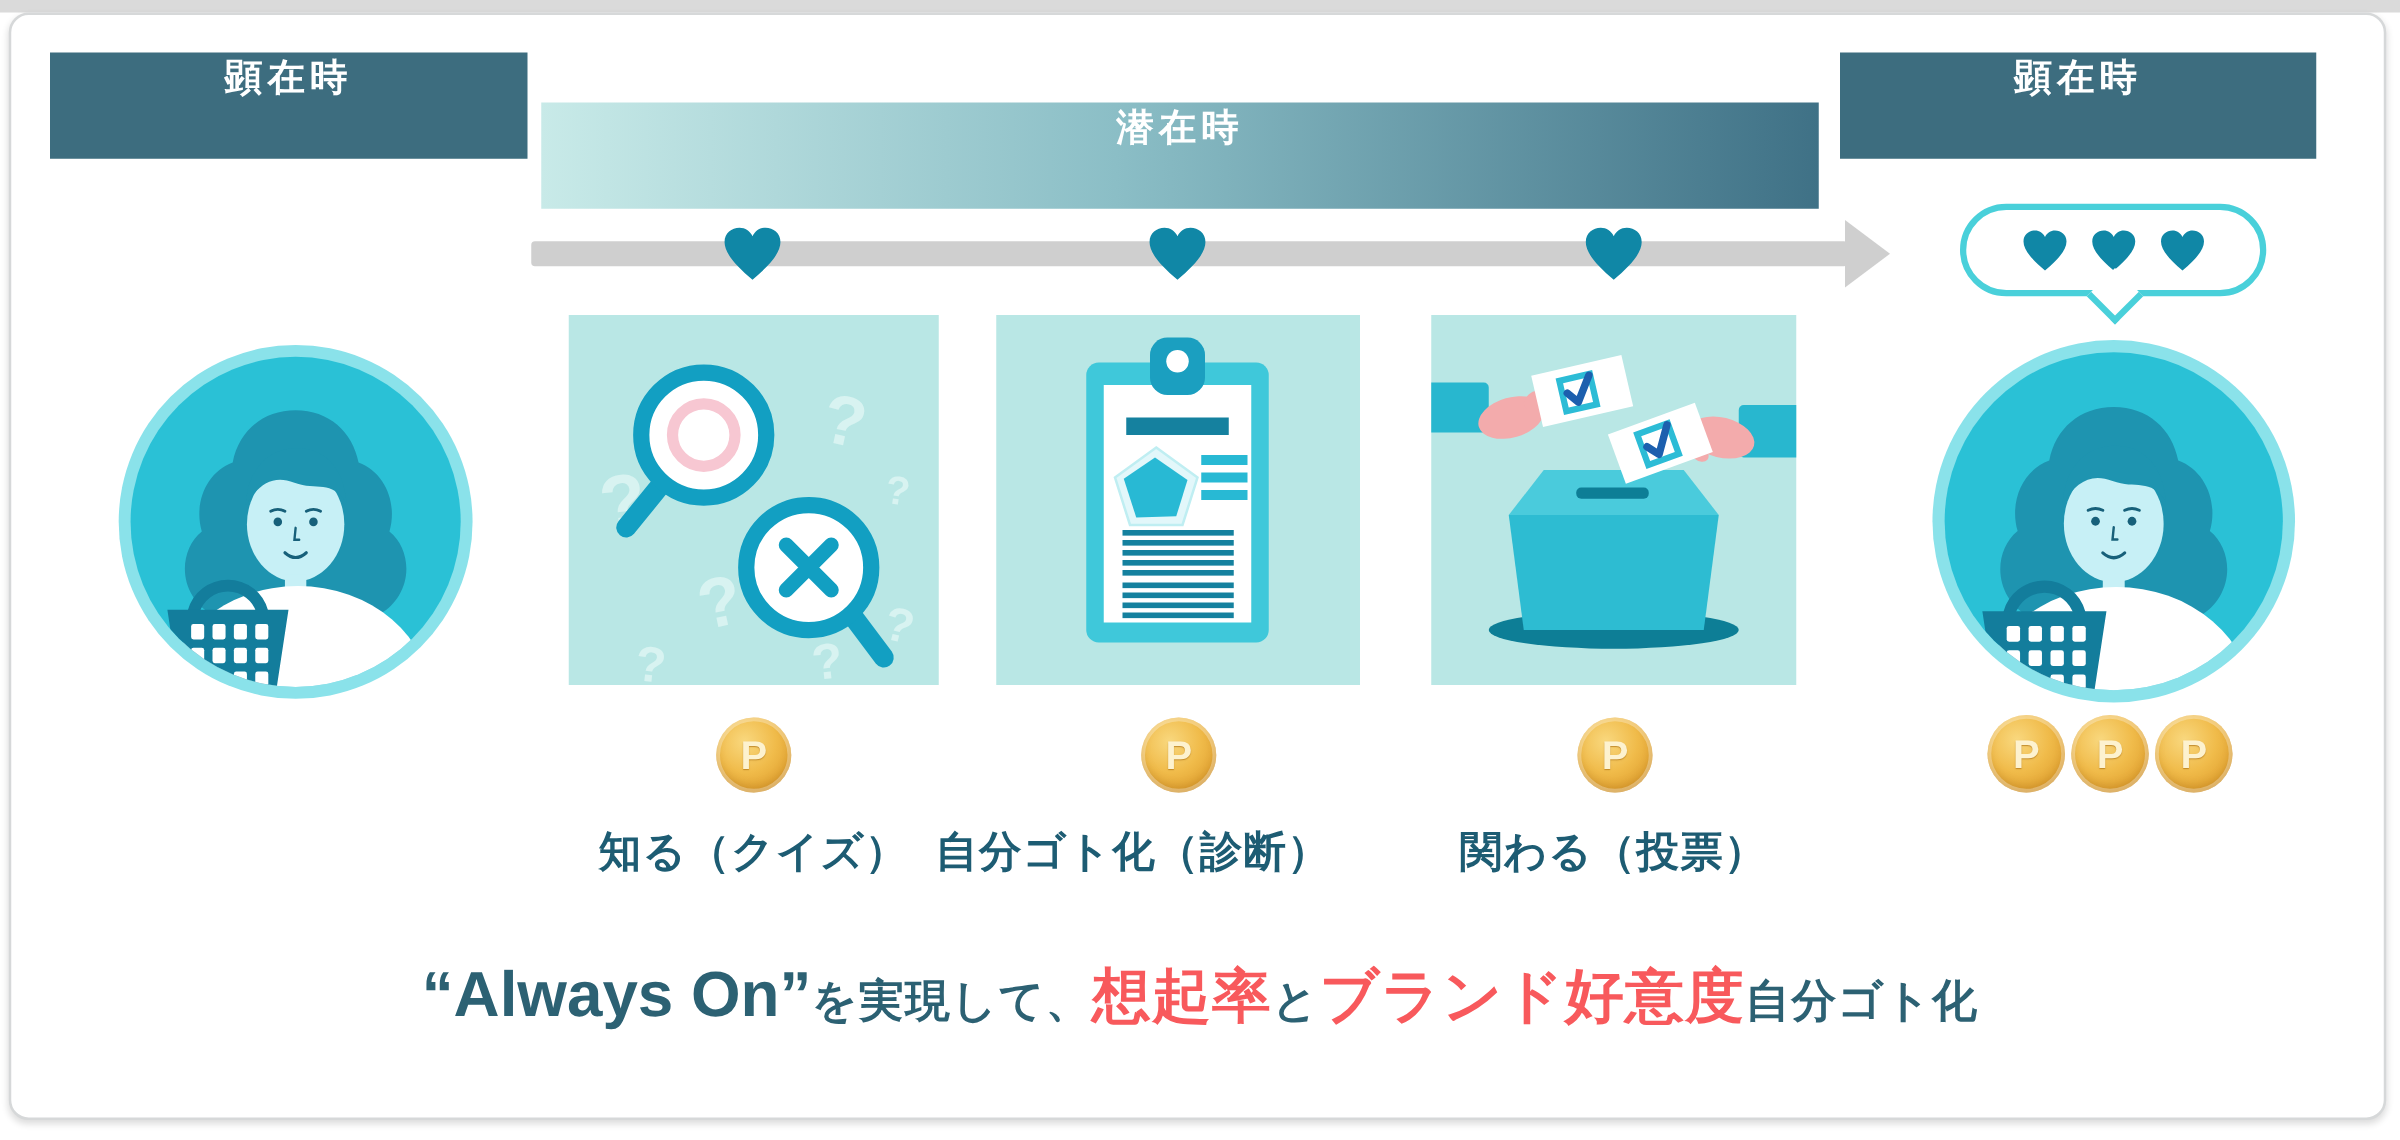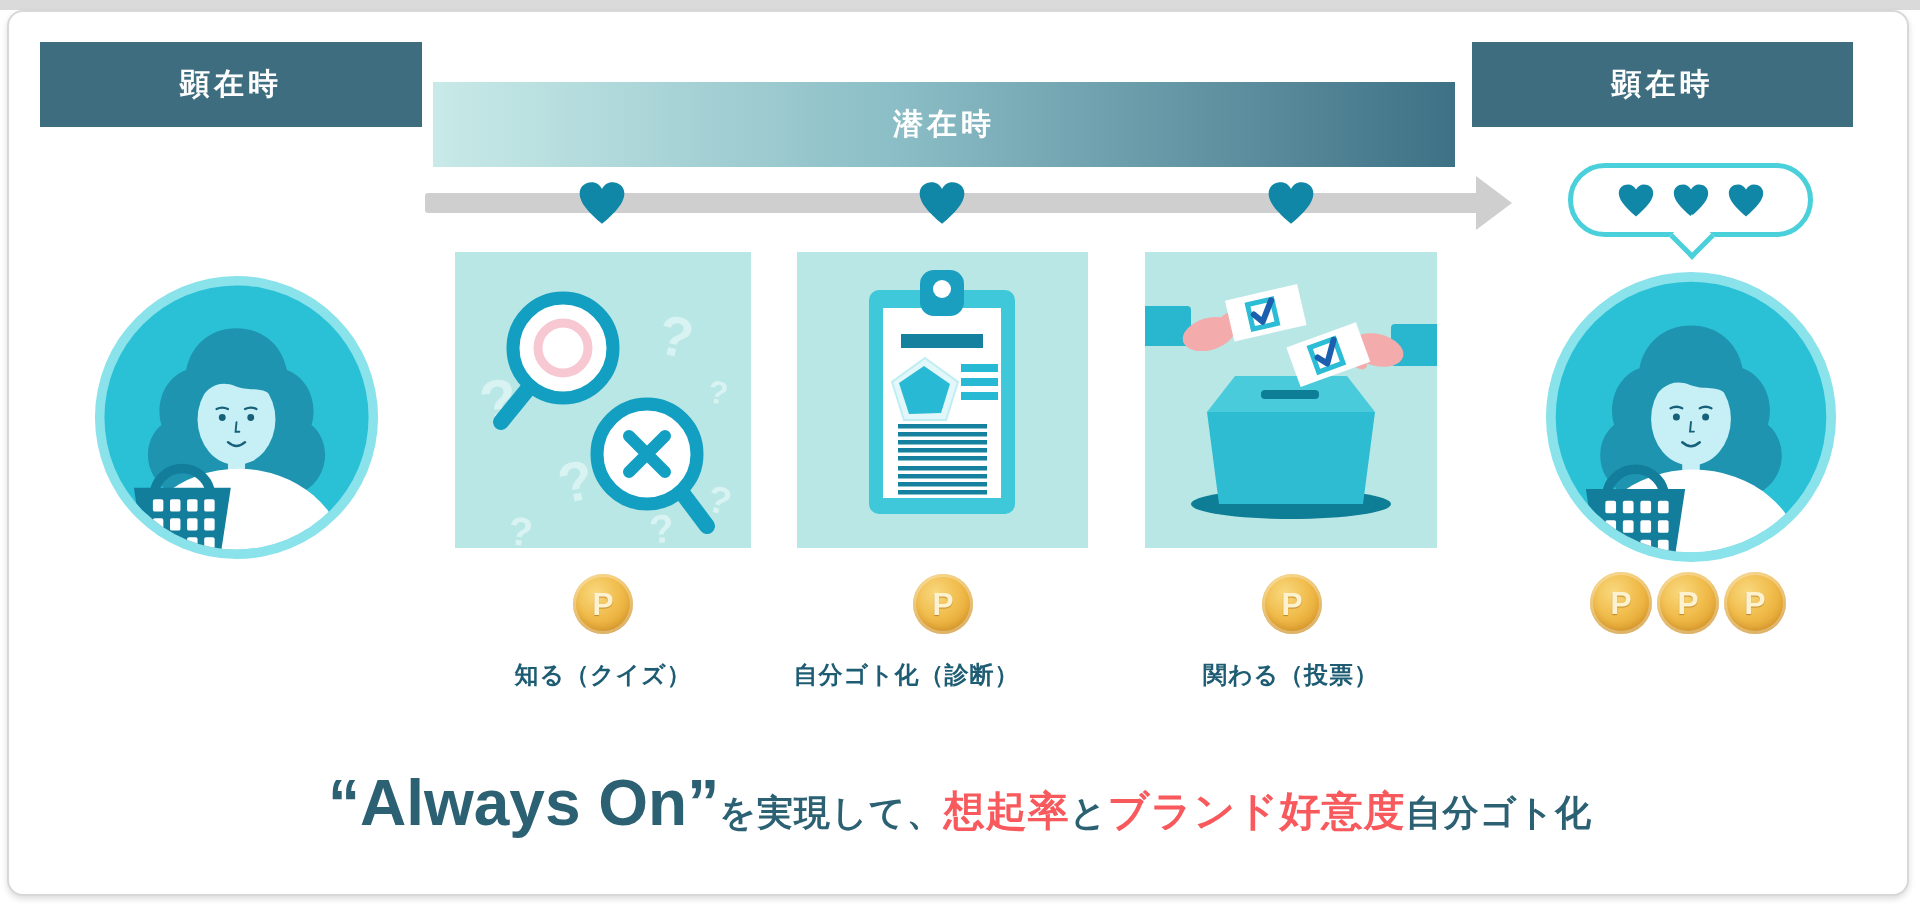--- a/index.html
+++ b/index.html
@@ -4,21 +4,21 @@
 <style>
   html,body{margin:0;padding:0;background:#ffffff;}
   body{width:1920px;height:912px;position:relative;overflow:hidden;
        font-family:"Liberation Sans","DejaVu Sans",sans-serif;}
 
   .top-strip{position:absolute;left:0;top:0;width:1920px;height:10px;background:#dadada;}
   .card{position:absolute;left:7px;top:10px;width:1902px;height:886px;background:#ffffff;
         border:2px solid #d6d8d9;border-radius:16px;box-shadow:0 3px 6px rgba(0,0,0,.14);
         box-sizing:border-box;z-index:0;}
 
-  .bar{position:absolute;top:42px;height:85px;display:flex;align-items:center;justify-content:center;
+  .bar{position:absolute;top:42px;height:85px;display:flex;align-items:flex-start;justify-content:center;
        color:#ffffff;font-size:30px;font-weight:bold;letter-spacing:4px;z-index:1;}
   .bar-left{left:40px;width:382px;background:#3d6d7f;}
   .bar-mid{left:433px;width:1022px;background:linear-gradient(90deg,#c8eae8 0%,#8bbec6 45%,#3f7186 100%);margin-top:40px;}
   .bar-right{left:1472px;width:381px;background:#3d6d7f;}
 
   .timeline-bar{position:absolute;left:425px;top:193px;width:1053px;height:20px;background:#cfcfcf;
                 border-radius:3px;z-index:1;}
   .timeline-arrowhead{position:absolute;left:1476px;top:176px;width:0;height:0;z-index:1;
                 border-left:36px solid #cfcfcf;border-top:27px solid transparent;border-bottom:27px solid transparent;}
   .tl-heart{position:absolute;top:179px;width:52px;height:47px;z-index:2;}
@@ -31,40 +31,40 @@
   .coin{position:absolute;width:60px;height:60px;border-radius:50%;z-index:2;
         background:radial-gradient(circle at 38% 32%,#f9d87e 0%,#f0bb4a 45%,#e1a231 78%,#d4952a 100%);
         box-shadow:inset 0 0 0 3px rgba(255,255,255,.30), inset 0 -5px 7px rgba(150,90,10,.28);
         display:flex;align-items:center;justify-content:center;}
   .coin span{font-weight:bold;font-size:32px;color:#fdf2cf;text-shadow:0 1px 1px rgba(170,110,15,.7);}
   .coin-s1{left:573px;top:574px;} .coin-s2{left:913px;top:574px;} .coin-s3{left:1262px;top:574px;}
 
   .coin-group{position:absolute;left:1590px;top:572px;display:flex;gap:5px;z-index:2;}
   .coin-group .coin{position:static;width:62px;height:62px;}
 
-  .stage-label{position:absolute;top:659px;font-size:24px;font-weight:bold;color:#1d5c73;
+  .stage-label{position:absolute;top:659px;font-size:34px;font-weight:bold;color:#1d5c73;
                text-align:center;letter-spacing:1px;z-index:1;}
   .stage-label-1{left:395px;width:416px;} .stage-label-2{left:701px;width:411px;} .stage-label-3{left:1085px;width:412px;font-family:Liberation Serif, serif;}
 
   .persona{position:absolute;z-index:1;}
   .persona-left{left:94px;top:275px;width:285px;height:285px;}
   .persona-right{left:1545px;top:271px;width:292px;height:292px;}
 
   .bubble{position:absolute;left:1568px;top:163px;width:245px;height:74px;background:#ffffff;
           border:5px solid #49d0da;border-radius:38px;box-sizing:border-box;z-index:2;
           display:flex;align-items:center;justify-content:center;gap:15px;}
   .bubble svg{width:40px;height:36px;}
   .bubble-tail{position:absolute;left:1676px;top:221px;width:27px;height:27px;background:#ffffff;
           border-right:5px solid #49d0da;border-bottom:5px solid #49d0da;transform:rotate(45deg);z-index:3;}
 
   .headline{position:absolute;left:0;top:766px;width:1920px;text-align:center;white-space:nowrap;
             color:#2c6173;z-index:1;}
-  .hl-latin{font-size:64px;font-weight:bold;letter-spacing:0px;}
+  .hl-latin{font-size:51px;font-weight:bold;letter-spacing:0px;}
   .hl-jp{font-size:36px;font-weight:bold;letter-spacing:1px;}
-  .hl-em{font-size:41px;font-weight:bold;color:#f8595c;letter-spacing:1px;}
+  .hl-em{font-size:47px;font-weight:bold;color:#f8595c;letter-spacing:1px;}
 </style>
 </head>
 <body>
 
 <svg width="0" height="0" style="position:absolute" aria-hidden="true">
   <defs>
     <path id="heart-shape" fill="#1087a6" d="M50 86 C24 64 7 45 7 28 C7 14 18 6 30 6 C39 6 46 11 50 19 C54 11 61 6 70 6 C82 6 93 14 93 28 C93 45 76 64 50 86 Z"></path>
     <clipPath id="persona-clip">
         <circle cx="150" cy="150" r="139"></circle>
       </clipPath>

